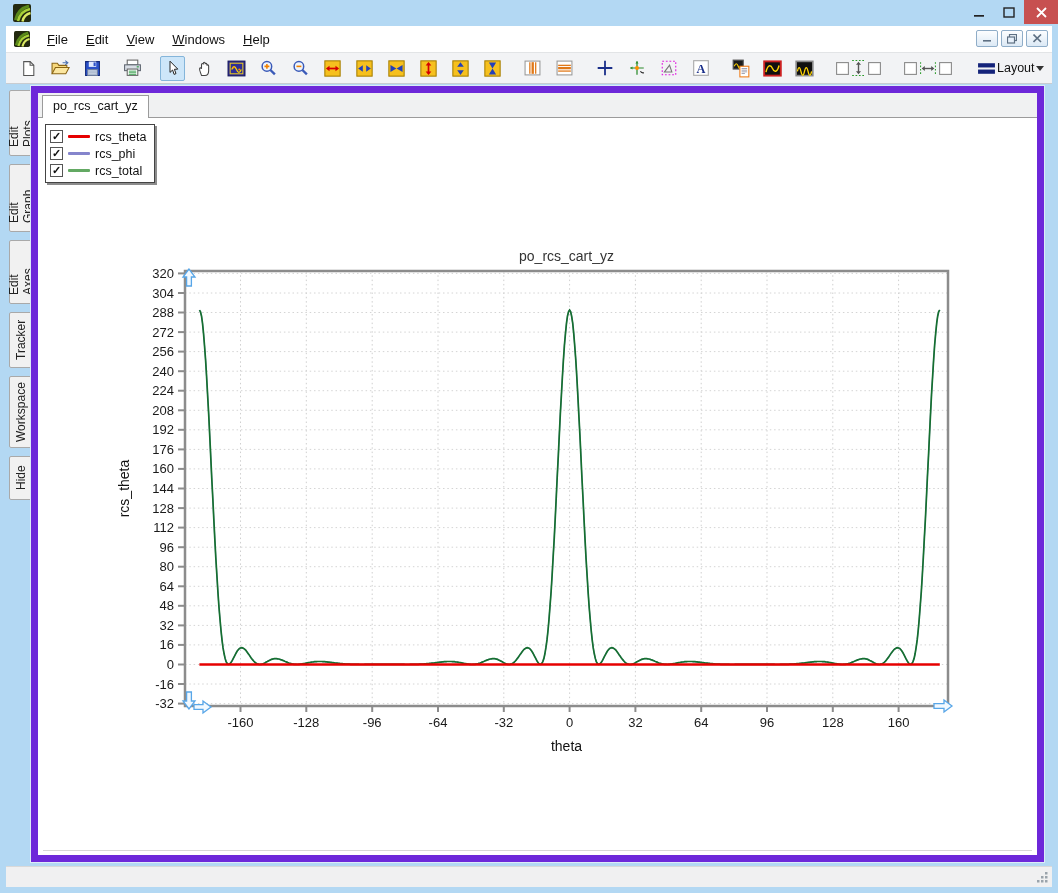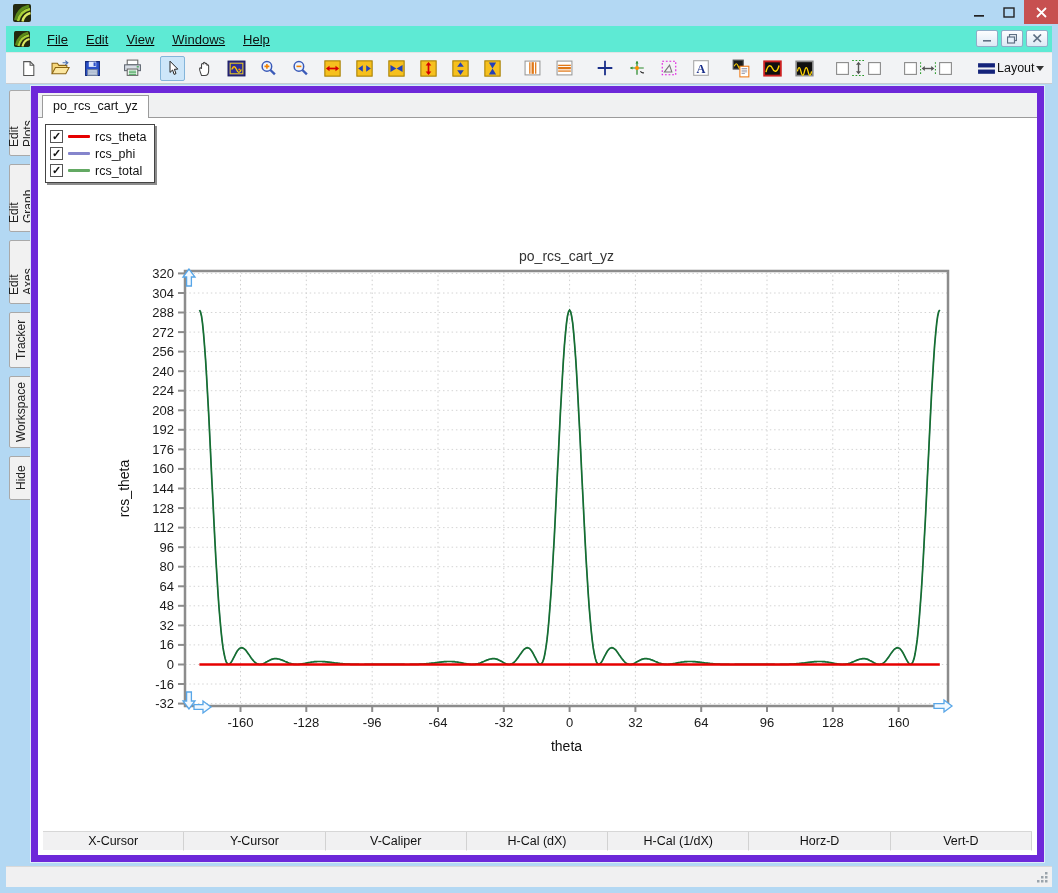--- a/index.html
+++ b/index.html
@@ -8,21 +8,21 @@
 
   
   .titlebar { position:absolute; left:0; top:0; right:0; height:26px; display:flex; align-items:center; }
   .app-icon { position:absolute; left:13px; top:4px; width:18px; height:18px; }
   .title-text { width:100%; text-align:center; font-size:13.5px; color:#1c1c1c; }
   .win-controls { position:absolute; right:0; top:0; height:24px; display:flex; }
   .wc-btn { width:30px; height:24px; display:flex; align-items:center; justify-content:center; color:#222; }
   .wc-close { width:34px; background:#c75050; color:#fff; }
 
   
-  .menubar { position:absolute; left:6px; right:6px; top:26px; height:27px; background:#5eead4; border-bottom:1px solid #e2e4e6; display:flex; align-items:center;text-decoration:underline; }
+  .menubar { position:absolute; left:6px; right:6px; top:26px; height:27px; background:#ffffff; border-bottom:1px solid #e2e4e6; display:flex; align-items:center; }
   .menu-appicon { width:16px; height:16px; margin:0 8px 0 8px; }
   .menu-item { padding:4px 9px; font-size:13px; color:#111; }
   .menu-item u { text-decoration:underline; }
   .mdi-controls { position:absolute; right:4px; top:4px; display:flex; gap:3px; }
   .mdi-btn { width:22px; height:17px; background:linear-gradient(#fdfeff,#dcE9f5); border:1px solid #8fadc8; border-radius:2px; display:flex; align-items:center; justify-content:center; }
 
   
   .toolbar { position:absolute; left:6px; right:6px; top:53px; height:31px; background:#f2f3f5; border-bottom:1px solid #c9ccd0; display:flex; align-items:center; padding-left:10px; }
   .tbtn { width:25px; height:25px; display:flex; align-items:center; justify-content:center; border:1px solid transparent; border-radius:2px; flex:0 0 auto; }
   .tbtn.active { background:#cde6f9; border-color:#84b5da; }
@@ -508,29 +508,20 @@
             <text x="453.5" y="14" font-size="14" fill="#333" text-anchor="middle">po_rcs_cart_yz</text>
             <text x="453.5" y="504" font-size="14" fill="#111" text-anchor="middle">theta</text>
             <text x="16" y="241.5" font-size="14" fill="#111" text-anchor="middle" transform="rotate(-90 16 241.5)">rcs_theta</text>
             <path d="M76 22 L70 30 L73.6 30 L73.6 39 L78.4 39 L78.4 30 L82 30 Z" stroke="#58a6e8" stroke-width="1.3" fill="#f2f9ff"></path>
             <path d="M76 462 L70 454 L73.6 454 L73.6 445 L78.4 445 L78.4 454 L82 454 Z" stroke="#58a6e8" stroke-width="1.3" fill="#f2f9ff"></path>
             <path d="M98 460 L90 454 L90 457.6 L81 457.6 L81 462.4 L90 462.4 L90 466 Z" stroke="#58a6e8" stroke-width="1.3" fill="#f2f9ff"></path>
             <path d="M839 459 L831 453 L831 456.6 L821 456.6 L821 461.4 L831 461.4 L831 465 Z" stroke="#58a6e8" stroke-width="1.3" fill="#f2f9ff"></path>
           </svg>
 
         <div class="cursor-table">
-          <div class="cursor-row headers">
-            <div class="cursor-cell">X-Cursor</div>
-            <div class="cursor-cell">Y-Cursor</div>
-            <div class="cursor-cell">V-Caliper</div>
-            <div class="cursor-cell">H-Cal (dX)</div>
-            <div class="cursor-cell">H-Cal (1/dX)</div>
-            <div class="cursor-cell">Horz-D</div>
-            <div class="cursor-cell">Vert-D</div>
-          </div>
         </div>
 
       </div>
     </div>
   </div>
 
   <div class="statusbar">
     <svg class="grip" width="13" height="13">
       <g fill="#9aa3ab">
           <rect x="9" y="1" width="2.5" height="2.5"></rect>

